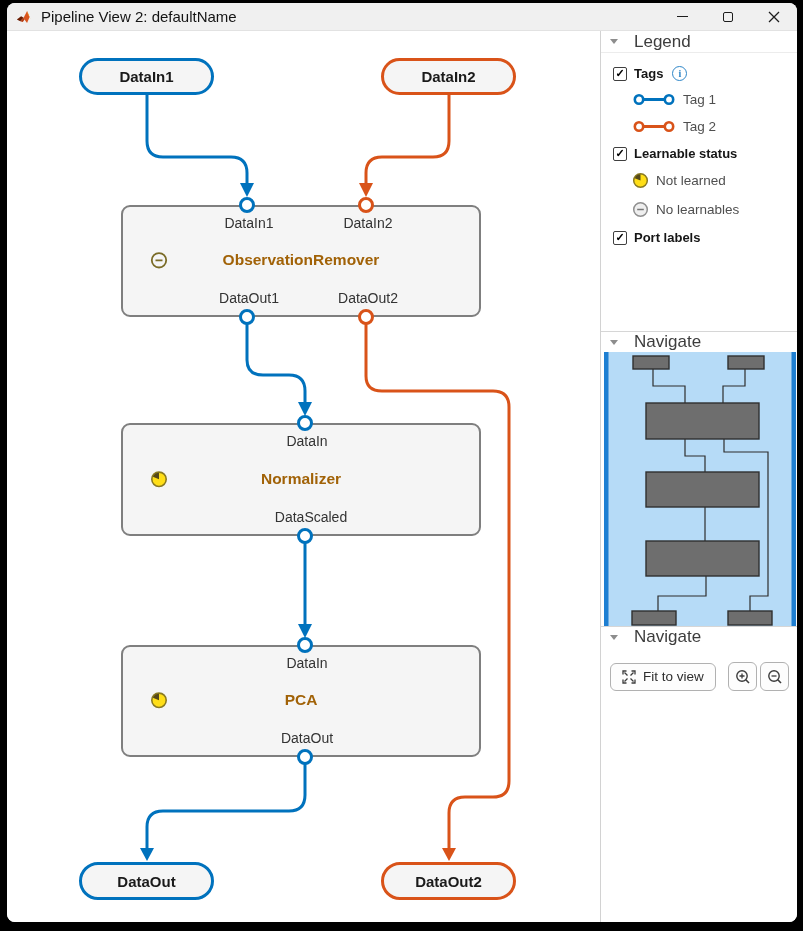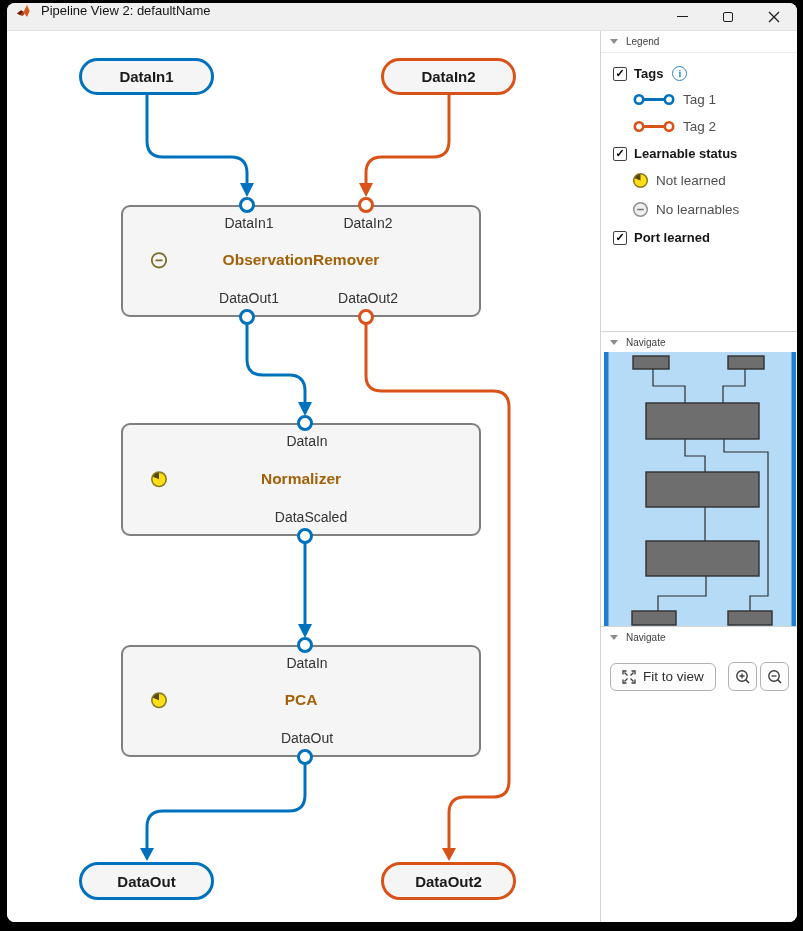--- a/index.html
+++ b/index.html
@@ -10,22 +10,22 @@
     overflow:hidden;
   }
   .window {
     position:absolute; left:7px; top:3px; width:790px; height:919px;
     background:#fff; border-radius:8px; overflow:hidden;
     display:flex; flex-direction:column;
   }
   
   .titlebar {
     height:28px; flex:0 0 28px; background:#f0f0f0; border-bottom:1px solid #e2e2e2;
-    display:flex; align-items:flex-start; padding-left:9px; gap:8px;
-    font-size:13px; color:#141414;
+    display:flex; align-items:center; padding-left:9px; gap:8px;
+    font-size:15px; color:#141414;
   }
   .titlebar .tlabel { white-space:nowrap; }
   .win-controls { margin-left:auto; height:100%; display:flex; }
   .wc { width:46px; height:100%; display:flex; align-items:center; justify-content:center; }
   .glyph-min { width:11px; border-top:1.3px solid #1d1d1d; display:block; }
   .glyph-max { width:10px; height:10px; border:1.3px solid #1d1d1d; border-radius:2px; display:block; }
   
   .content { flex:1; display:flex; min-height:0; }
   .canvas { position:relative; width:593px; flex:0 0 593px; background:#fff; }
   .sidebar { width:197px; flex:0 0 197px; border-left:1px solid #d2d2d2; background:#fff; display:flex; flex-direction:column; }
@@ -47,22 +47,22 @@
   .portlabel.bottom { bottom:9px; }
   .blocktitle {
     position:absolute; left:0; right:0; top:50%; transform:translateY(-54%);
     text-align:center; font-weight:bold; font-size:15.5px; color:#a16207;
   }
   .statusicon { position:absolute; left:27px; top:50%; transform:translateY(-54%); width:18px; height:18px; }
   .edges { position:absolute; left:0; top:0; z-index:3; pointer-events:none; }
 
   
   .sec-header {
-    height:21px; flex:0 0 21px; display:flex; align-items:center; gap:8px;
-    padding-left:9px; font-size:10px; color:#3d3d3d; background:#fff;
+    height:21px; flex:0 0 21px; display:flex; align-items:center; gap:16px;
+    padding-left:9px; font-size:17px; color:#3d3d3d; background:#fff;
   }
   .sec-header.bordered { border-top:1px solid #d6d6d6; }
   .tri { width:0; height:0; border-left:4.5px solid transparent; border-right:4.5px solid transparent; border-top:5px solid #8d8d8d; }
   .legend-body { height:279px; flex:0 0 279px; padding:13px 0 0 12px; border-top:1px solid #ececec; }
   .lrow { display:flex; align-items:center; gap:7px; margin-bottom:11px; }
   .lrow.indent { margin-left:19px; margin-bottom:12px; }
   .cbx {
     width:14px; height:14px; border:1px solid #3f3f3f; border-radius:2px; background:#fff;
     display:flex; align-items:center; justify-content:center;
     font-size:11px; font-weight:bold; color:#000; line-height:1;
@@ -239,21 +239,21 @@
         <div class="lrow indent">
           <svg width="17" height="17" viewBox="0 0 18 18">
             <circle cx="9" cy="9" r="7.2" fill="#efefef" stroke="#8f8f8f" stroke-width="1.6"></circle>
             <path d="M5.5,9 H12.5" stroke="#777" stroke-width="1.6" fill="none"></path>
           </svg>
           <span class="slabel">No learnables</span>
         </div>
 
         <div class="lrow">
           <span class="cbx">✓</span>
-          <span class="blabel">Port learned</span>
+          <span class="blabel">Port labels</span>
         </div>
       </div>
 
       <div class="sec-header bordered">
         <span class="tri"></span>
         <span>Navigate</span>
       </div>
       <div class="minimap">
         <svg width="197" height="274" viewBox="0 0 197 274">
           <rect x="7" y="0" width="184" height="274" style="fill:var(--mm_bg)"></rect>

